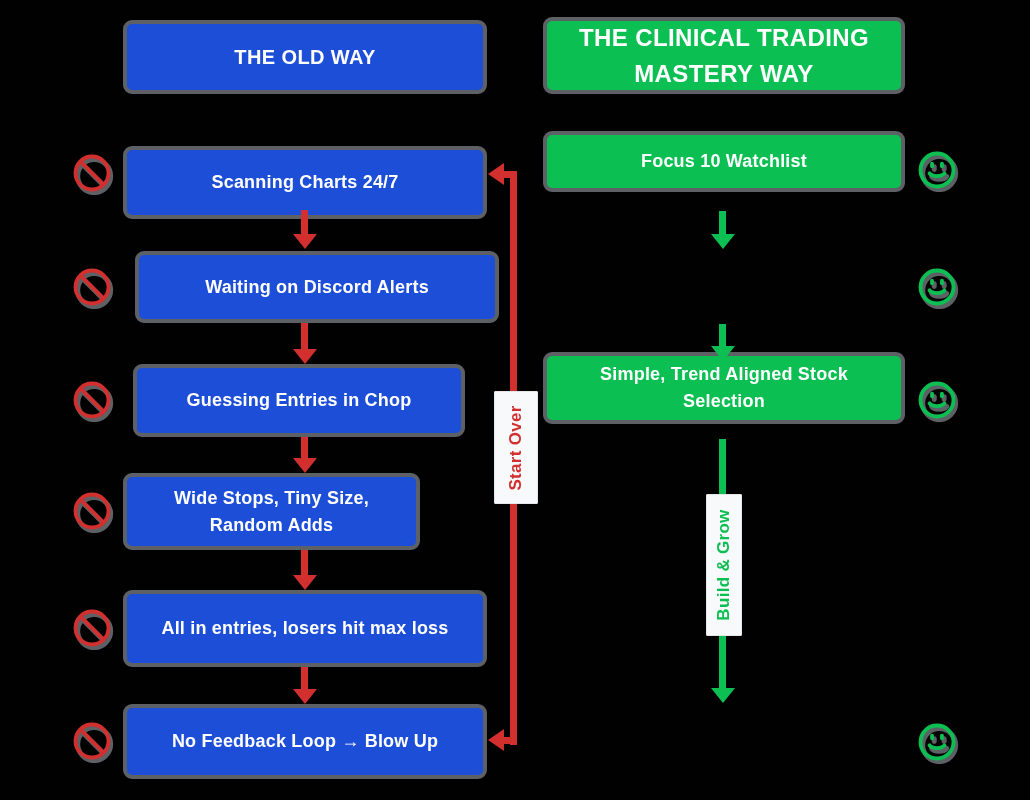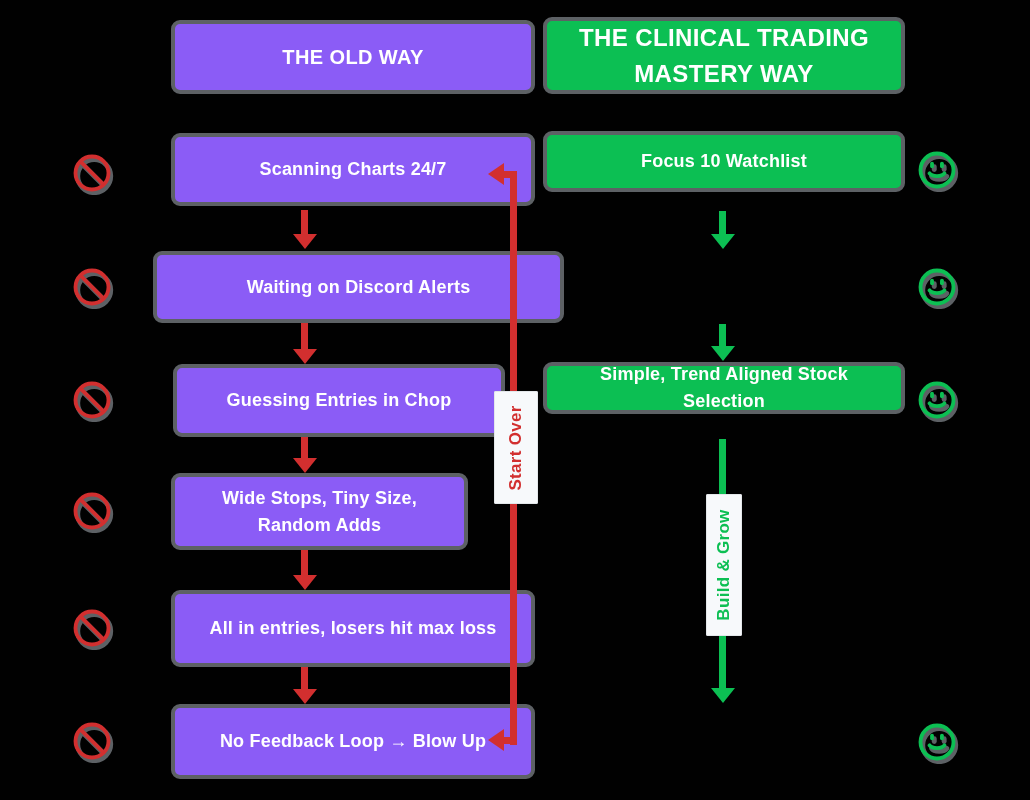--- a/index.html
+++ b/index.html
@@ -1,21 +1,21 @@
 <!DOCTYPE html>
 <html><head>
 <meta charset="utf-8">
 <style>
   html,body{margin:0;padding:0;background:#000;}
   .stage{position:relative;width:1030px;height:800px;background:#010101;overflow:hidden;
          font-family:"Liberation Sans",sans-serif;font-weight:bold;}
   .box{position:absolute;box-sizing:border-box;border:4px solid #5d6165;border-radius:9px;
        display:flex;align-items:center;justify-content:center;text-align:center;
        color:#fff;padding:0 24px;}
-  .red{background:#8b5cf6;margin-left:48px;}
+  .red{background:#1d4ed8;}
   .green{background:#0cbf53;}
   .txt{font-size:18px;line-height:1.5;letter-spacing:.2px;}
   .hdr-txt{font-size:20px;letter-spacing:.4px;}
   .hdr-txt.right{font-size:24px;}
   
   .varrow{position:absolute;width:7px;background:var(--c);}
   .varrow::after{content:"";position:absolute;left:-8.5px;bottom:-15px;width:0;height:0;
        border-left:12px solid transparent;border-right:12px solid transparent;
        border-top:15px solid var(--c);}
   
@@ -53,27 +53,27 @@
     </g>
   </defs>
 </svg>
 
 <div class="stage">
 
   <div class="box red" style="left:123px;top:20px;width:364px;height:74px">
     <span class="txt hdr-txt">THE OLD WAY</span>
   </div>
 
-  <div class="box red" style="left:123px;top:133px;width:364px;height:73px">
+  <div class="box red" style="left:123px;top:146px;width:364px;height:73px">
     <span class="txt">Scanning Charts 24/7</span>
   </div>
-  <div class="box red" style="left:105px;top:251px;width:411px;height:72px">
+  <div class="box red" style="left:135px;top:251px;width:364px;height:72px">
     <span class="txt">Waiting on Discord Alerts</span>
   </div>
-  <div class="box red" style="left:125px;top:364px;width:332px;height:73px">
+  <div class="box red" style="left:133px;top:364px;width:332px;height:73px">
     <span class="txt">Guessing Entries in Chop</span>
   </div>
   <div class="box red" style="left:123px;top:473px;width:297px;height:77px">
     <span class="txt">Wide Stops, Tiny Size, Random Adds</span>
   </div>
   <div class="box red" style="left:123px;top:704px;width:364px;height:75px">
     <span class="txt">No Feedback Loop → Blow Up</span>
   </div>
   <div class="box red" style="left:123px;top:590px;width:364px;height:77px">
     <span class="txt">All in entries, losers hit max loss</span>
@@ -134,21 +134,21 @@
       </svg>
   </div>
 
   <div class="box green" style="left:543px;top:17px;width:362px;height:77px;padding:0 12px">
     <span class="txt hdr-txt right">THE CLINICAL TRADING MASTERY WAY</span>
   </div>
 
   <div class="box green" style="left:543px;top:131px;width:362px;height:61px">
     <span class="txt">Focus 10 Watchlist</span>
   </div>
-  <div class="box green" style="left:543px;top:362px;width:362px;height:52px">
+  <div class="box green" style="left:543px;top:352px;width:362px;height:72px">
     <span class="txt">Simple, Trend Aligned Stock Selection</span>
   </div>
 
   <div class="varrow" style="--c:#0cbf53;left:719px;top:211px;height:23px"></div>
   <div class="varrow" style="--c:#0cbf53;left:719px;top:324px;height:22px"></div>
   <div class="varrow" style="--c:#0cbf53;left:719px;top:439px;height:249px"></div>
 
   <div class="vlabel green-l" style="left:706px;top:494px;width:36px;height:142px">
     <span>Build &amp; Grow</span>
   </div>

